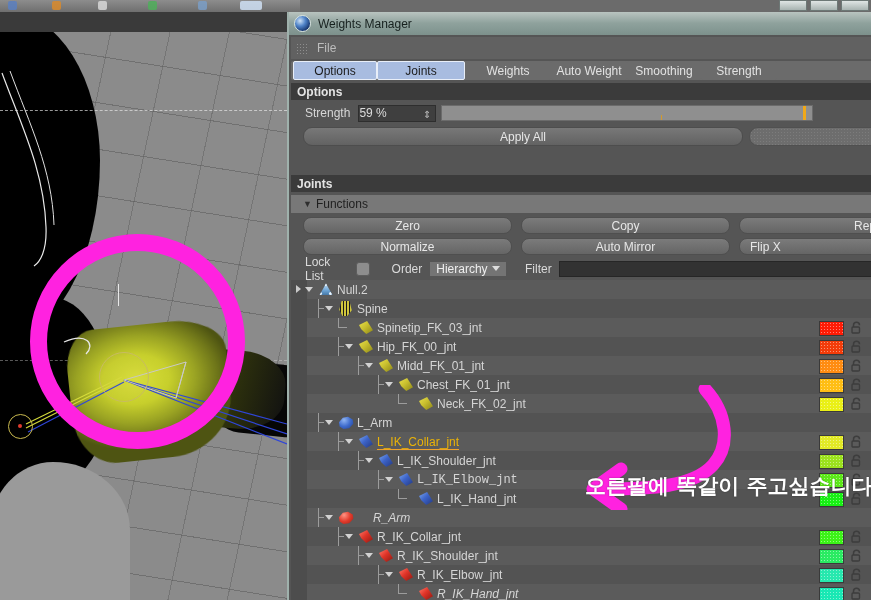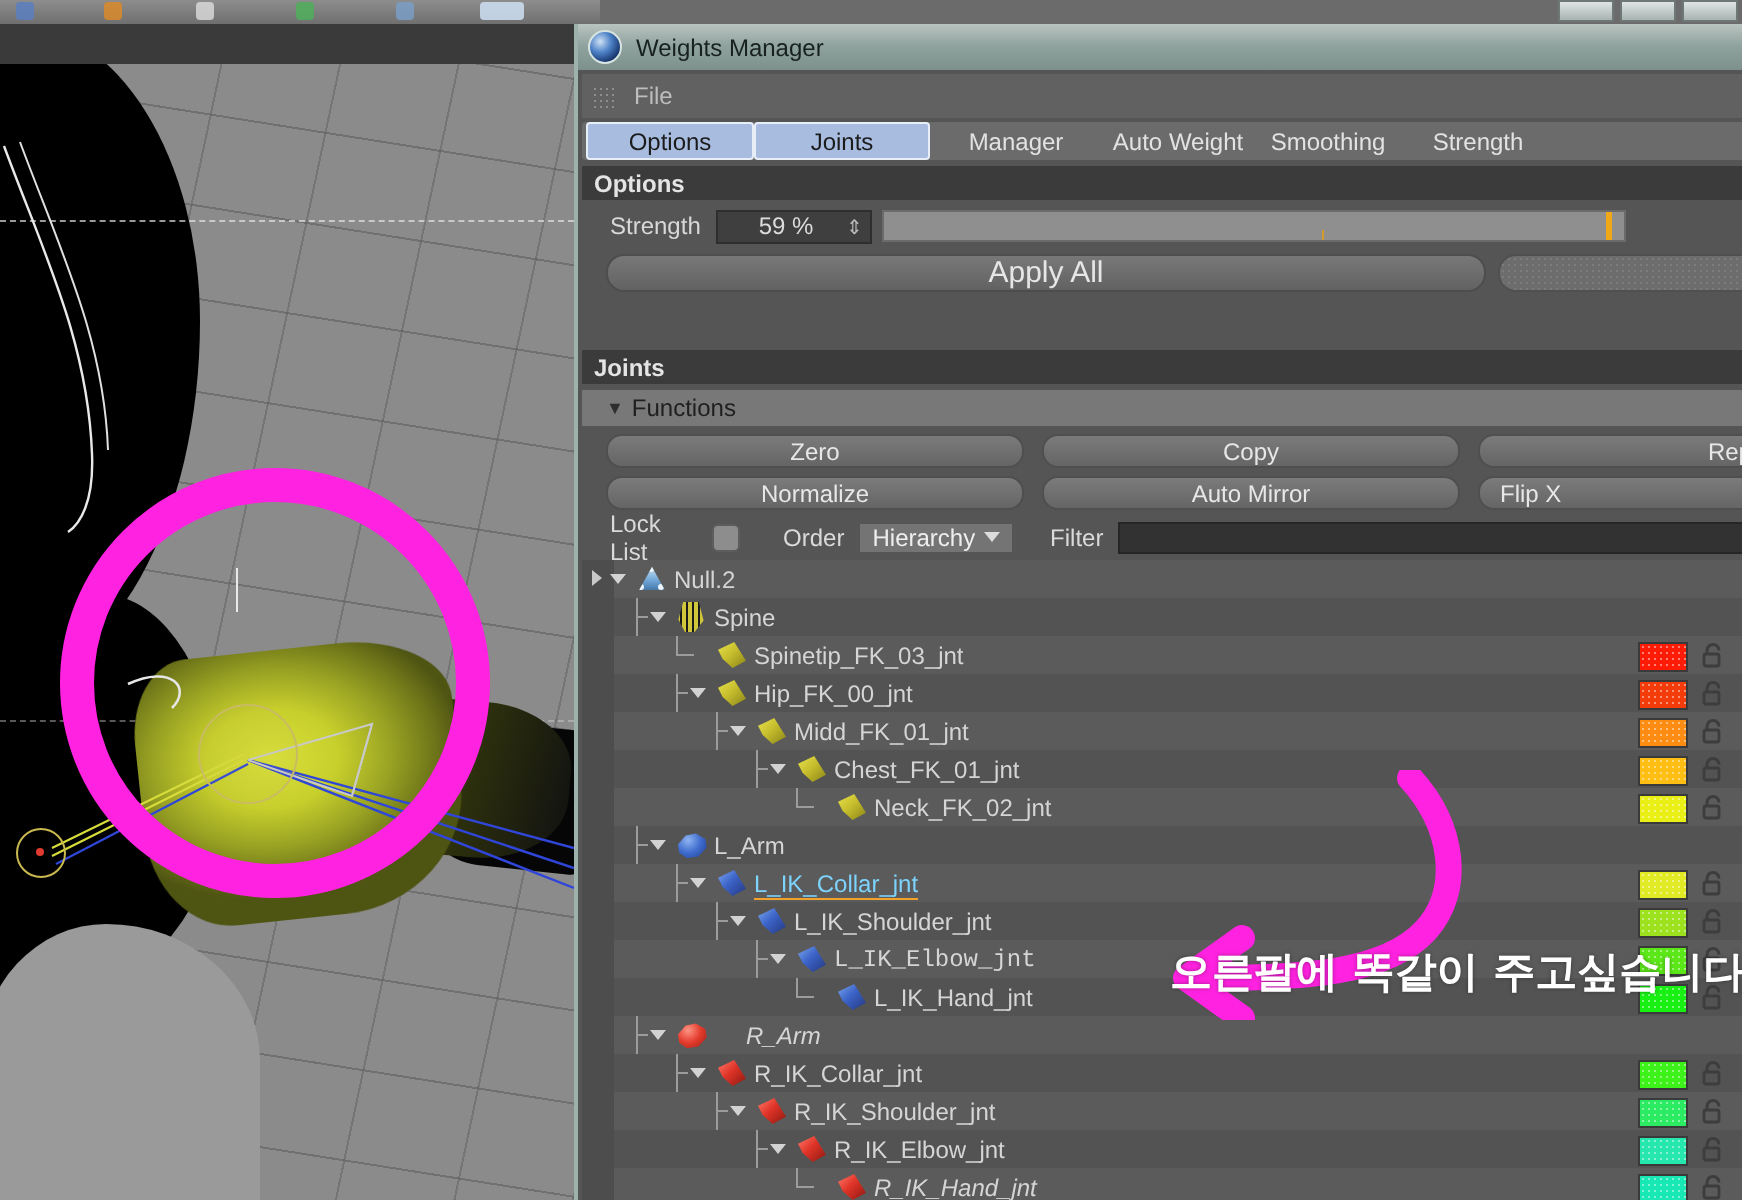--- a/index.html
+++ b/index.html
@@ -83,30 +83,30 @@
 
   .wm-section-head{position:absolute;left:2px;width:586px;height:17px;background:#3b3b3b;
     color:#e4e4e4;font-size:12px;font-weight:bold;display:flex;align-items:center;padding-left:6px;box-sizing:border-box;}
   #sec-options{top:48px;}
   #sec-joints{top:140px;}
 
   #strength-row{position:absolute;left:2px;top:67px;width:586px;height:22px;display:flex;align-items:center;}
   #strength-label{margin-left:14px;font-size:12px;color:#d8d8d8;}
   #strength-field{margin-left:8px;width:78px;height:17px;background:#3f3f3f;border:1px solid #2e2e2e;
     display:flex;align-items:center;box-sizing:border-box;position:relative;}
-  #strength-value{margin-left:20px;font-size:12px;color:#dcdcdc;}
+  #strength-value{margin-left:0;font-size:12px;color:#dcdcdc;}
   #strength-spinner{position:absolute;right:4px;top:1px;font-size:10px;color:#b9b9b9;line-height:15px;}
   #strength-slider{margin-left:5px;width:372px;height:16px;background:#8f8f8f;border:1px solid #6b6b6b;
     box-sizing:border-box;position:relative;}
   #strength-slider-marker{position:absolute;left:62%;top:9px;width:1px;height:5px;background:#d49a2a;}
   #strength-slider-handle{position:absolute;left:97.5%;top:0;width:3px;height:14px;background:#f0a818;}
 
   #apply-all-btn{position:absolute;left:14px;top:92px;width:440px;height:19px;
     background:linear-gradient(#787878,#626262);border:1px solid #4d4d4d;border-radius:9px;
-    display:flex;align-items:center;justify-content:center;font-size:15px;color:#e6e6e6;box-sizing:border-box;}
+    display:flex;align-items:center;justify-content:center;font-size:12px;color:#e6e6e6;box-sizing:border-box;}
   #apply-extra-btn{position:absolute;left:460px;top:92px;width:140px;height:19px;
     background:#6d6d6d;border:1px solid #505050;border-radius:9px;box-sizing:border-box;
     background-image:radial-gradient(#7c7c7c 35%,transparent 36%);background-size:3px 3px;}
 
   #functions-bar{position:absolute;left:2px;top:160px;width:586px;height:18px;background:#787878;
     display:flex;align-items:center;}
   #functions-arrow{margin-left:12px;font-size:9px;color:#2e2e2e;}
   #functions-label{margin-left:4px;font-size:12px;color:#1f1f1f;}
 
   .fn-btn{position:absolute;height:17px;border-radius:8px;box-sizing:border-box;
@@ -133,21 +133,21 @@
   #tree-root-caret{position:absolute;left:5px;top:5px;width:0;height:0;
     border-top:4px solid transparent;border-bottom:4px solid transparent;border-left:5px solid #c9c9c9;}
   .tree-row{position:absolute;left:16px;width:570px;height:19px;display:flex;align-items:center;}
   .tree-row.odd{background:#5b5b5b;}
   .tree-row.even{background:#535353;}
   .row-caret{position:absolute;width:0;height:0;
     border-left:4px solid transparent;border-right:4px solid transparent;border-top:5px solid #d2d2d2;}
   .row-vline{position:absolute;width:1px;background:#9c9c9c;}
   .row-icon{position:absolute;width:17px;height:15px;}
   .row-label{position:absolute;font-size:12px;color:#d5d5d5;white-space:nowrap;}
-  .row-label.selected{color:#7dd3fc;}
+  .row-label.selected{color:#eab308;}
   .row-label.selected::after{content:"";position:absolute;left:0;right:0;bottom:-1px;height:1px;background:#f0a22a;}
   .row-swatch{position:absolute;left:512px;top:3px;width:23px;height:13px;border:1px solid #3a3a3a;}
   .row-lock{position:absolute;left:543px;top:3px;width:13px;height:13px;}
 
   
   .ico-bone{position:absolute;left:2px;top:1px;width:14px;height:13px;
     background:linear-gradient(135deg,#e8e04c 0%,#c8bf2e 45%,#8a8417 100%);
     clip-path:polygon(0% 30%,58% 0%,100% 72%,52% 100%,16% 64%);}
   .ico-bone.blue{background:linear-gradient(135deg,#7aa6ef 0%,#3c63c8 45%,#23387f 100%);}
   .ico-bone.red{background:linear-gradient(135deg,#ff7a6a 0%,#e03428 45%,#8d1810 100%);}
@@ -257,21 +257,21 @@
       </div>
 
       <div id="wm-tabbar">
           <div class="wm-tab active" style="left: 2px; width: 84px;">
             <span>Options</span>
           </div>
           <div class="wm-tab active" style="left: 86px; width: 88px;">
             <span>Joints</span>
           </div>
           <div class="wm-tab" style="left: 174px; width: 86px;">
-            <span>Manager</span>
+            <span>Weights</span>
             <span class="tabsep"></span>
           </div>
           <div class="wm-tab" style="left: 260px; width: 76px;">
             <span>Auto Weight</span>
             <span class="tabsep"></span>
           </div>
           <div class="wm-tab" style="left: 336px; width: 74px;">
             <span>Smoothing</span>
             <span class="tabsep"></span>
           </div>

